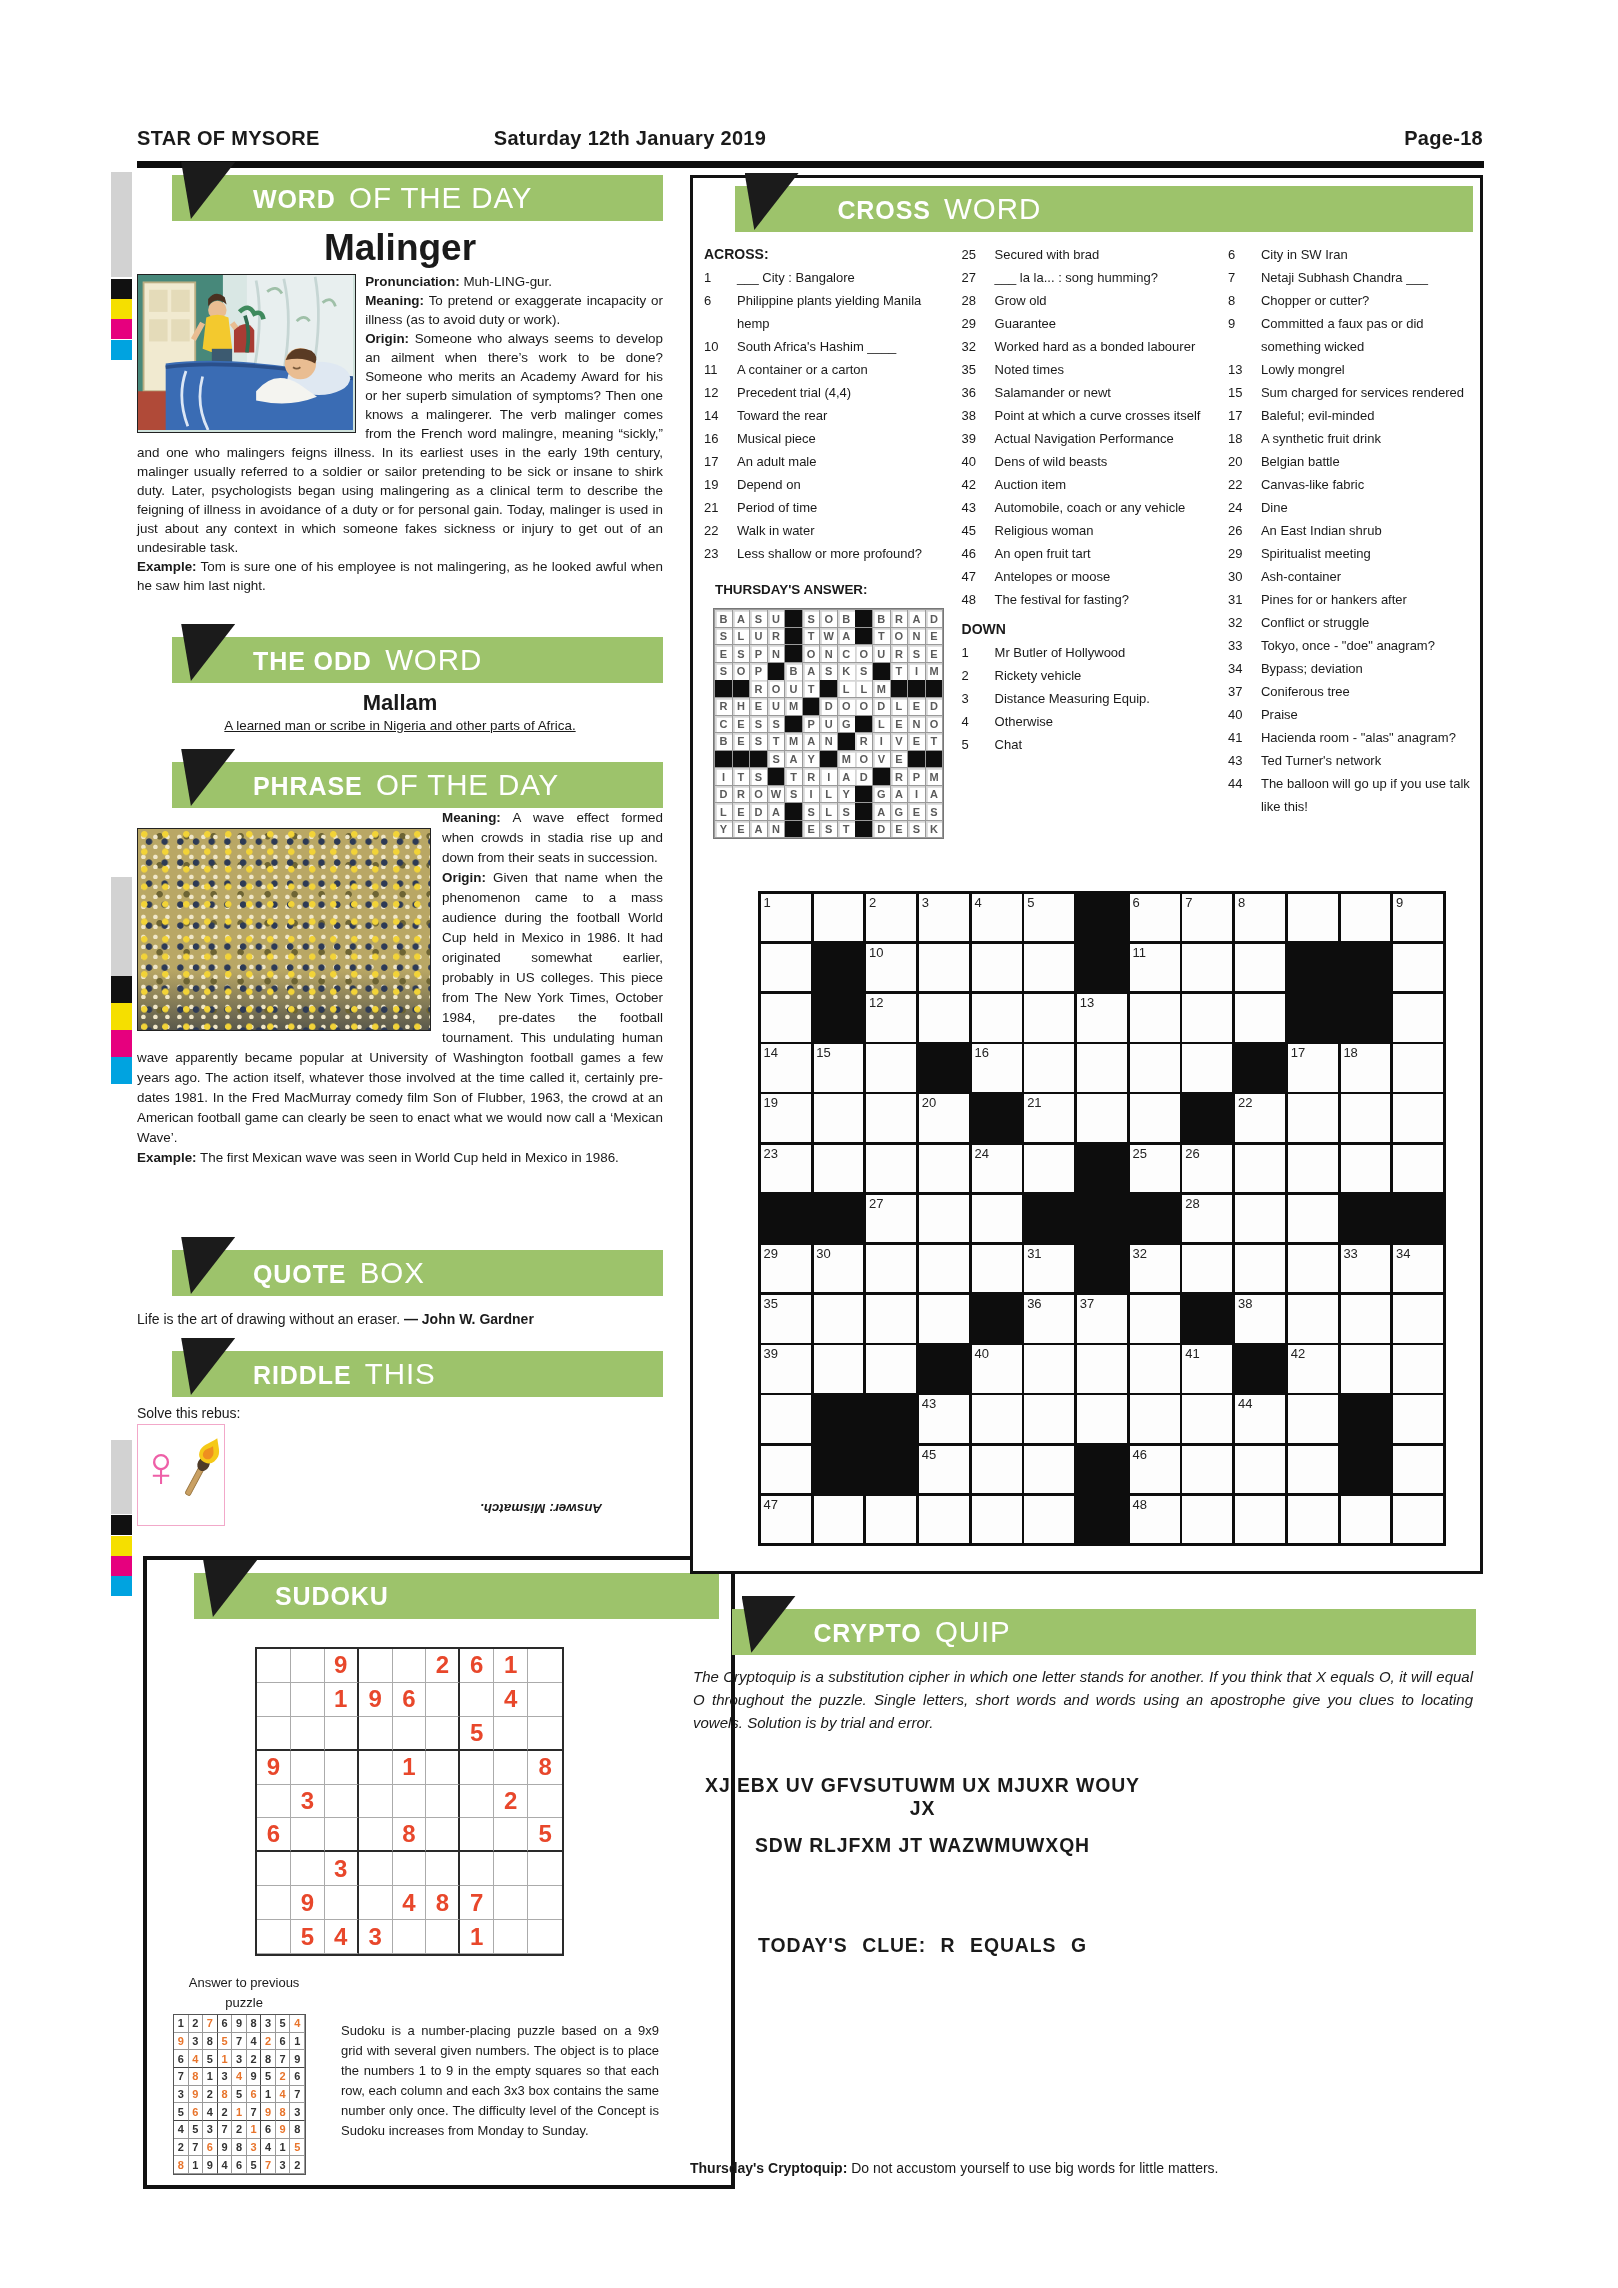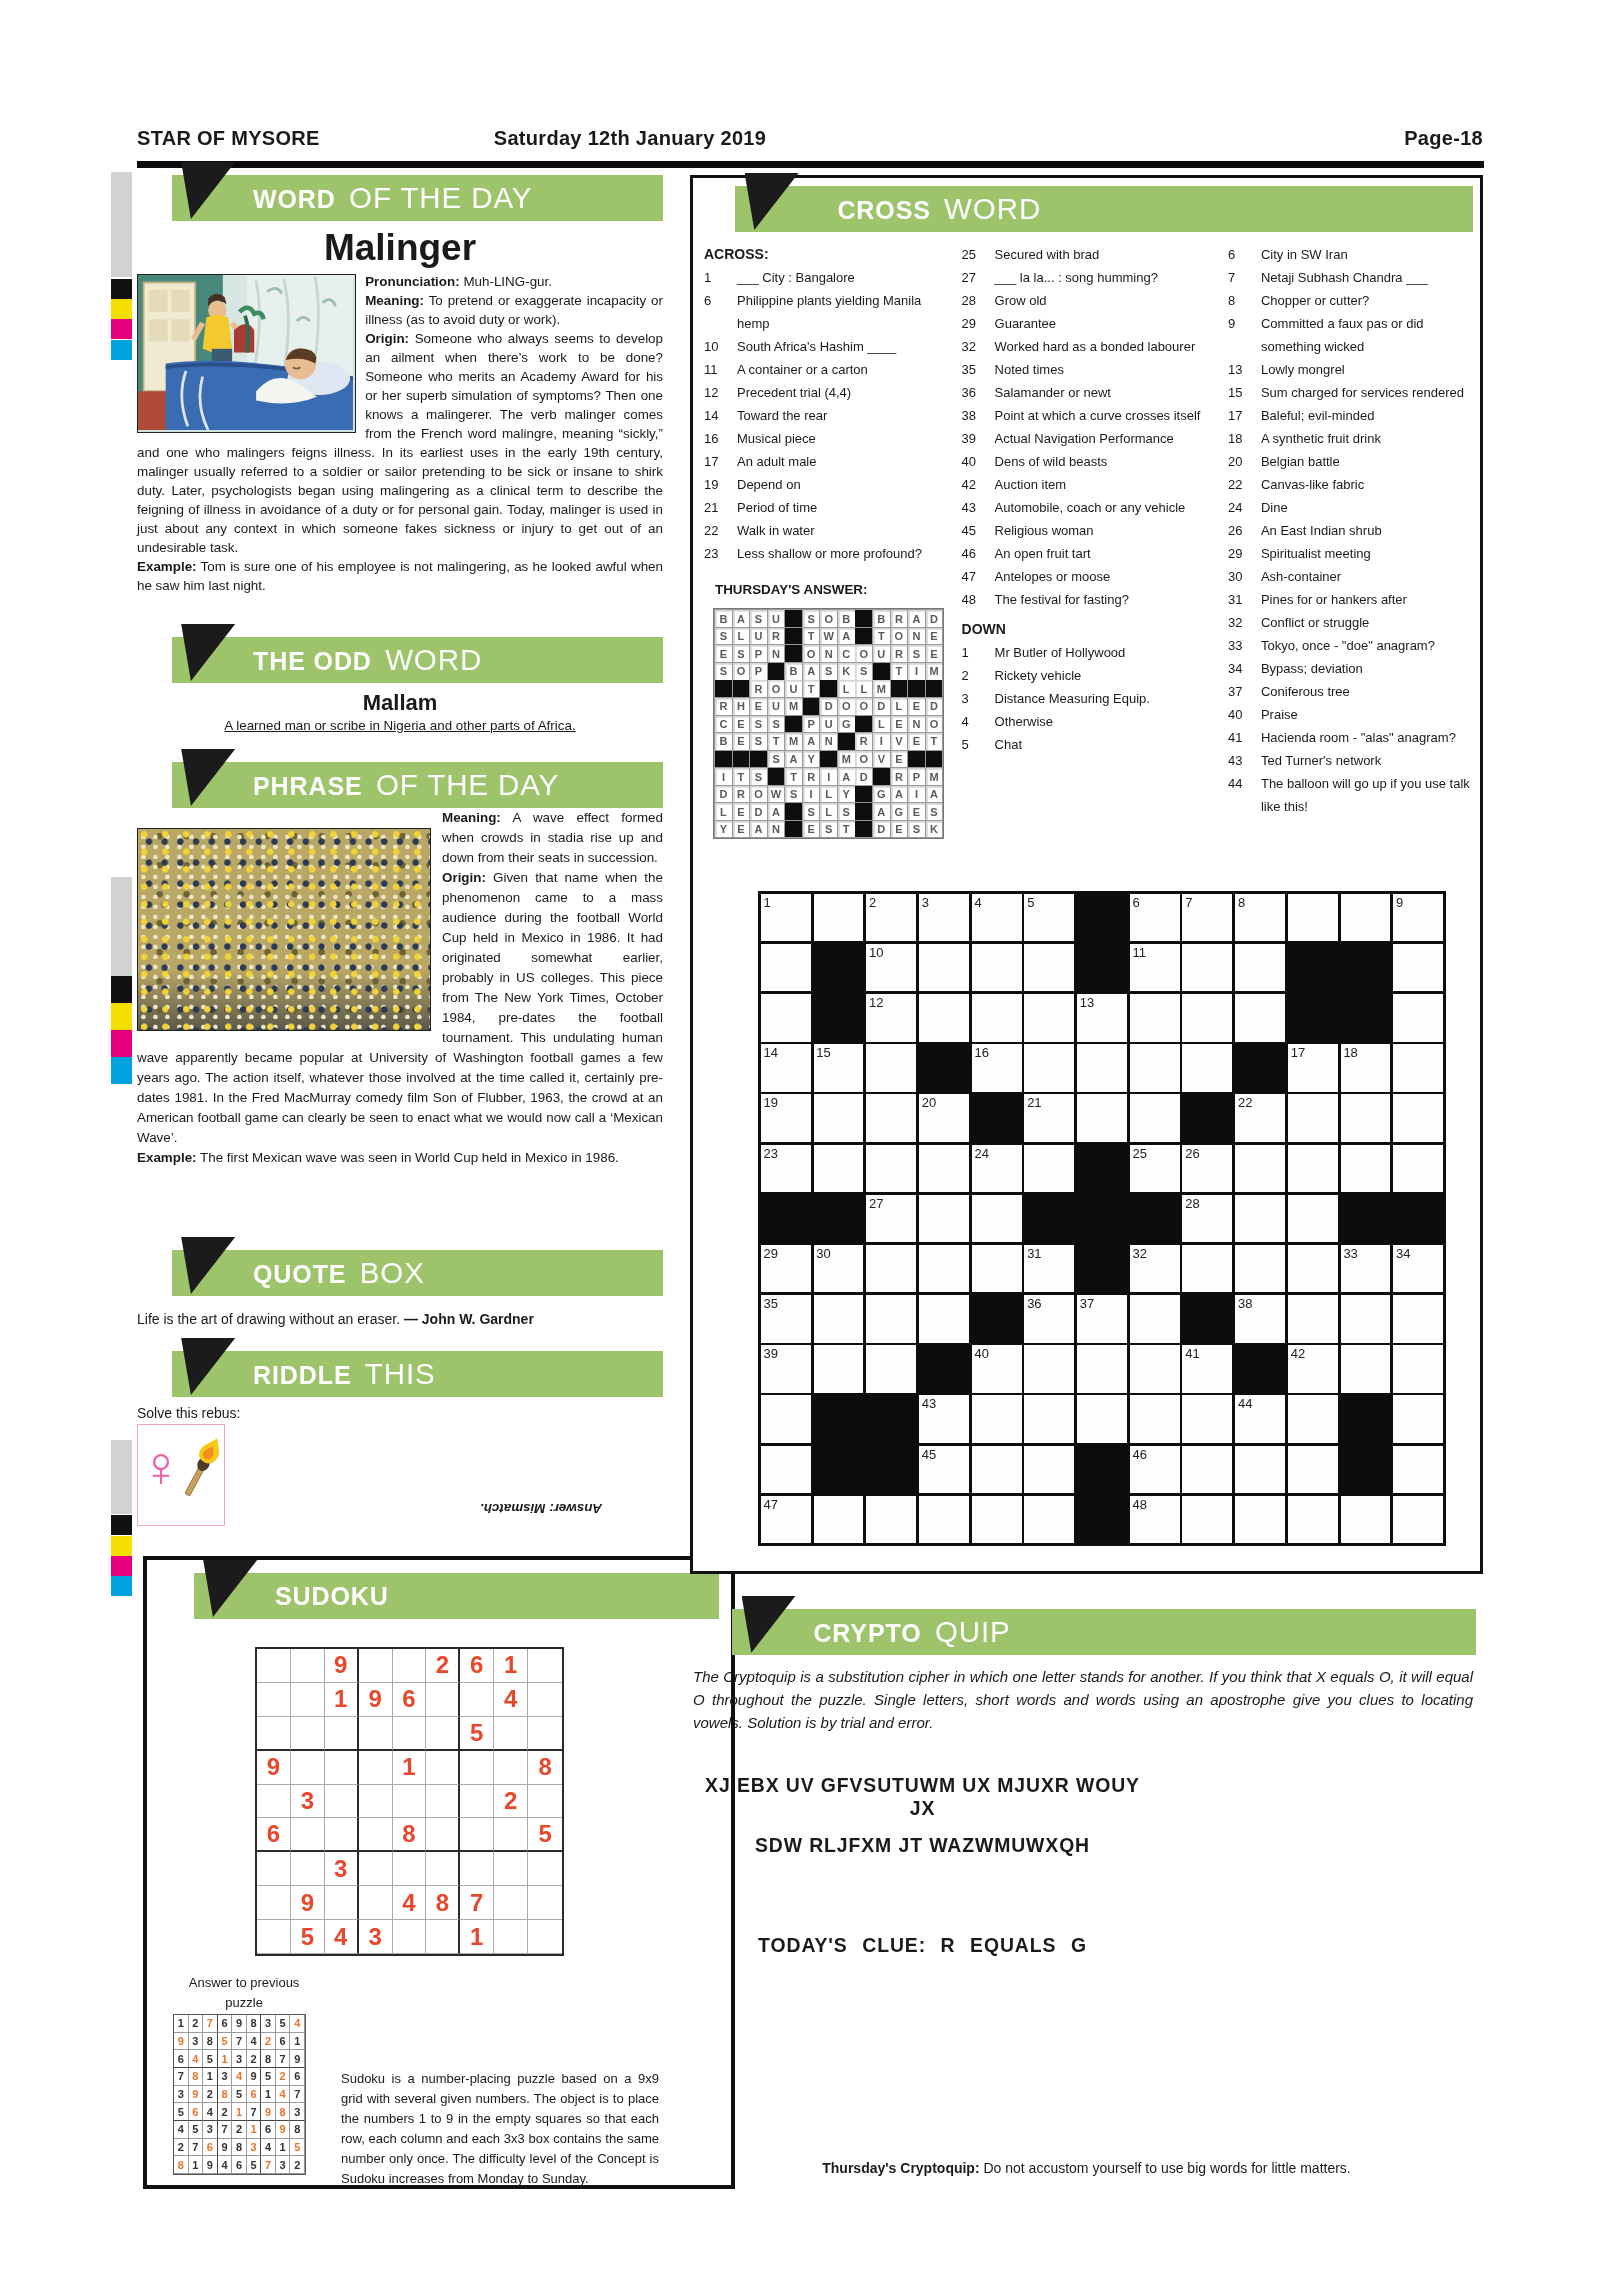--- a/index.html
+++ b/index.html
@@ -79,21 +79,21 @@
   .sud.vr { border-right:2.8px solid #2a2a2a; } .sud.vb { border-bottom:2.8px solid #2a2a2a; }
   .sud:nth-child(9n) { border-right:none; } 
   #sudoku-answer-label { position:absolute; left:4.6px; top:413px; width:185px; text-align:center; font-size:13px; line-height:20px; }
   #sudoku-answer-grid { position:absolute; left:26px; top:454px; width:133px; height:161px;
                         display:grid; grid-template-columns:repeat(9,1fr); grid-template-rows:repeat(9,1fr);
                         border:1.8px solid #555; background:#fff; }
   .sad { border-right:0.9px solid #9a9a9a; border-bottom:0.9px solid #9a9a9a; font-size:11px; font-weight:bold; color:#333;
          display:flex; align-items:center; justify-content:center; }
   .sad.vr { border-right:1.8px solid #444; } .sad.vb { border-bottom:1.8px solid #444; }
   .sad.giv { color:#e8742b; }
-  #sudoku-desc { position:absolute; left:194px; top:461px; width:318px; font-size:13px; line-height:20px; text-align:justify;margin-top:48px; }
+  #sudoku-desc { position:absolute; left:194px; top:461px; width:318px; font-size:13px; line-height:20px; text-align:justify; }
 
   
   #crossword-box { position:absolute; left:690px; top:175px; width:793px; height:1399px; border:3.7px solid #111; background:#fff; }
   #cw-banner { position:absolute; left:7.4px; right:7.4px; top:8px; padding-left:102px; }
   #cw-cols { position:absolute; left:11px; right:5.5px; top:65px; display:flex; gap:11px; }
   .cw-col { width:251px; }
   #cw-col2 { width:260px; }
   .clue-head { font-size:14px; font-weight:bold; line-height:23px; }
   .down-head { font-size:14px; font-weight:bold; line-height:23px; margin-top:7.4px; }
   .clue { display:flex; font-size:13px; line-height:23px; }
@@ -115,21 +115,21 @@
   .xnum { position:absolute; left:2.8px; top:0.9px; font-size:13px; color:#222; }
 
   
   #crypto { position:absolute; left:690px; top:1606px; width:793px; height:665px; }
   #crypto-banner { position:absolute; left:7.4px; right:7.4px; top:2.8px; }
   #crypto-intro { position:absolute; left:3px; top:59px; width:780px; font-size:15px; line-height:23px; text-align:justify;font-style:italic; }
   .cipher { position:absolute; left:0; width:465px; text-align:center; font-size:19.4px; font-weight:bold; letter-spacing:0.9px; }
   #cipher-1 { top:168px; }
   #cipher-2 { top:228px; }
   #crypto-clue { top:328px; word-spacing:8.3px; }
-  #crypto-thursday { position:absolute; left:0; top:554px; width:793px; text-align:center; font-size:14px; }
+  #crypto-thursday { position:absolute; left:0; top:554px; width:793px; font-size:14px; }
   #crypto-thursday b { font-weight:bold; }
 </style>
 </head>
 <body>
 
 <div id="page">
 
   <div class="hdr-text" id="paper-name">STAR OF MYSORE</div>
   <div class="hdr-text" id="paper-date">Saturday 12th January 2019</div>
   <div class="hdr-text" id="paper-page">Page-18</div>

